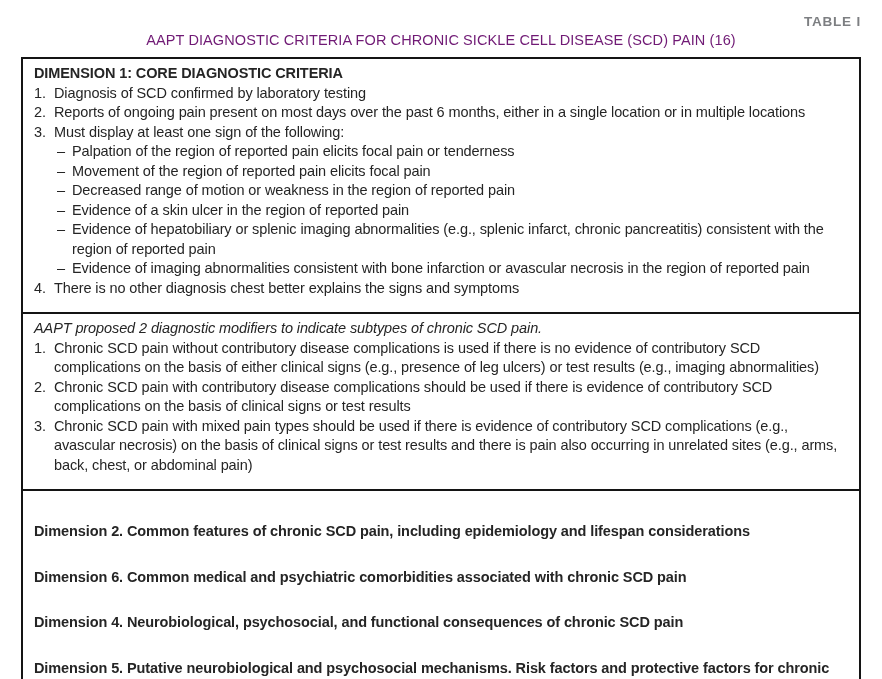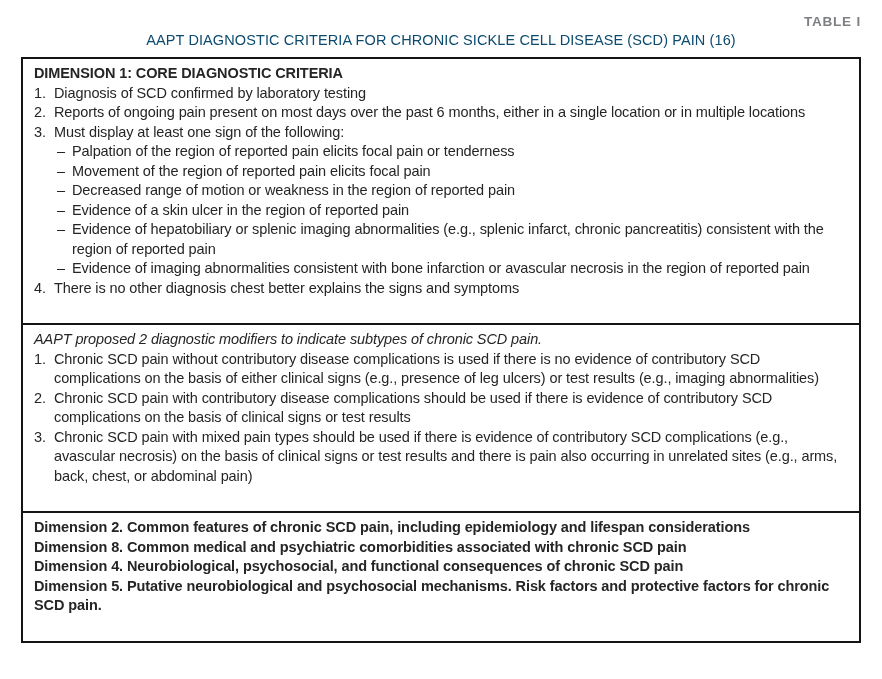--- a/index.html
+++ b/index.html
@@ -17,52 +17,52 @@
     font-size: 13.5px;
     font-weight: 700;
     letter-spacing: 0.8px;
     color: #7d7f82;
     line-height: 17px;
   }
   .table-title {
     text-align: center;
     font-size: 14.5px;
     font-weight: 400;
-    color: #0c4a6e;
+    color: #701a75;
     letter-spacing: 0.1px;
     line-height: 19px;
     margin-top: 1px;
     margin-bottom: 7px;
   }
 
   .table-box {
     border: 2px solid #141414;
     background: #ffffff;
   }
   .sec {
-    padding: 5px 10px 25px 11px;
+    padding: 5px 10px 14px 11px;
     font-size: 14.5px;
     line-height: 19.5px;
     letter-spacing: -0.1px;
     color: #252525;
   }
   .sec + .sec { border-top: 2px solid #141414; }
 
   .sec-heading { font-weight: 700; }
   .intro { font-style: italic; }
 
   .item { display: flex; align-items: flex-start; }
   .item .marker { flex: 0 0 20px; }
   .item .txt { flex: 1 1 auto; }
 
   .subitem { display: flex; align-items: flex-start; margin-left: 23px; }
   .subitem .marker { flex: 0 0 15px; }
   .subitem .txt { flex: 1 1 auto; }
 
-  .dim-line { font-weight: 700; }
+  .dim-line { font-weight: 700; margin-top: 26px; }
 </style>
 </head>
 <body>
 
 <div class="figure">
 
   <div class="table-label">TABLE I</div>
   <div class="table-title">AAPT DIAGNOSTIC CRITERIA FOR CHRONIC SICKLE CELL DISEASE (SCD) PAIN (16)</div>
 
   <div class="table-box">
@@ -128,19 +128,19 @@
         <span class="txt">Chronic SCD pain with contributory disease complications should be used if there is evidence of contributory SCD complications on the basis of clinical signs or test results</span>
       </div>
       <div class="item">
         <span class="marker">3.</span>
         <span class="txt">Chronic SCD pain with mixed pain types should be used if there is evidence of contributory SCD complications (e.g., avascular necrosis) on the basis of clinical signs or test results and there is pain also occurring in unrelated sites (e.g., arms, back, chest, or abdominal pain)</span>
       </div>
     </div>
 
     <div class="sec">
       <div class="dim-line">Dimension 2. Common features of chronic SCD pain, including epidemiology and lifespan considerations</div>
-      <div class="dim-line">Dimension 8. Common medical and psychiatric comorbidities associated with chronic SCD pain</div>
+      <div class="dim-line">Dimension 6. Common medical and psychiatric comorbidities associated with chronic SCD pain</div>
       <div class="dim-line">Dimension 4. Neurobiological, psychosocial, and functional consequences of chronic SCD pain</div>
       <div class="dim-line">Dimension 5. Putative neurobiological and psychosocial mechanisms. Risk factors and protective factors for chronic SCD pain.</div>
     </div>
 
   </div>
 </div>
 
 </body></html>

